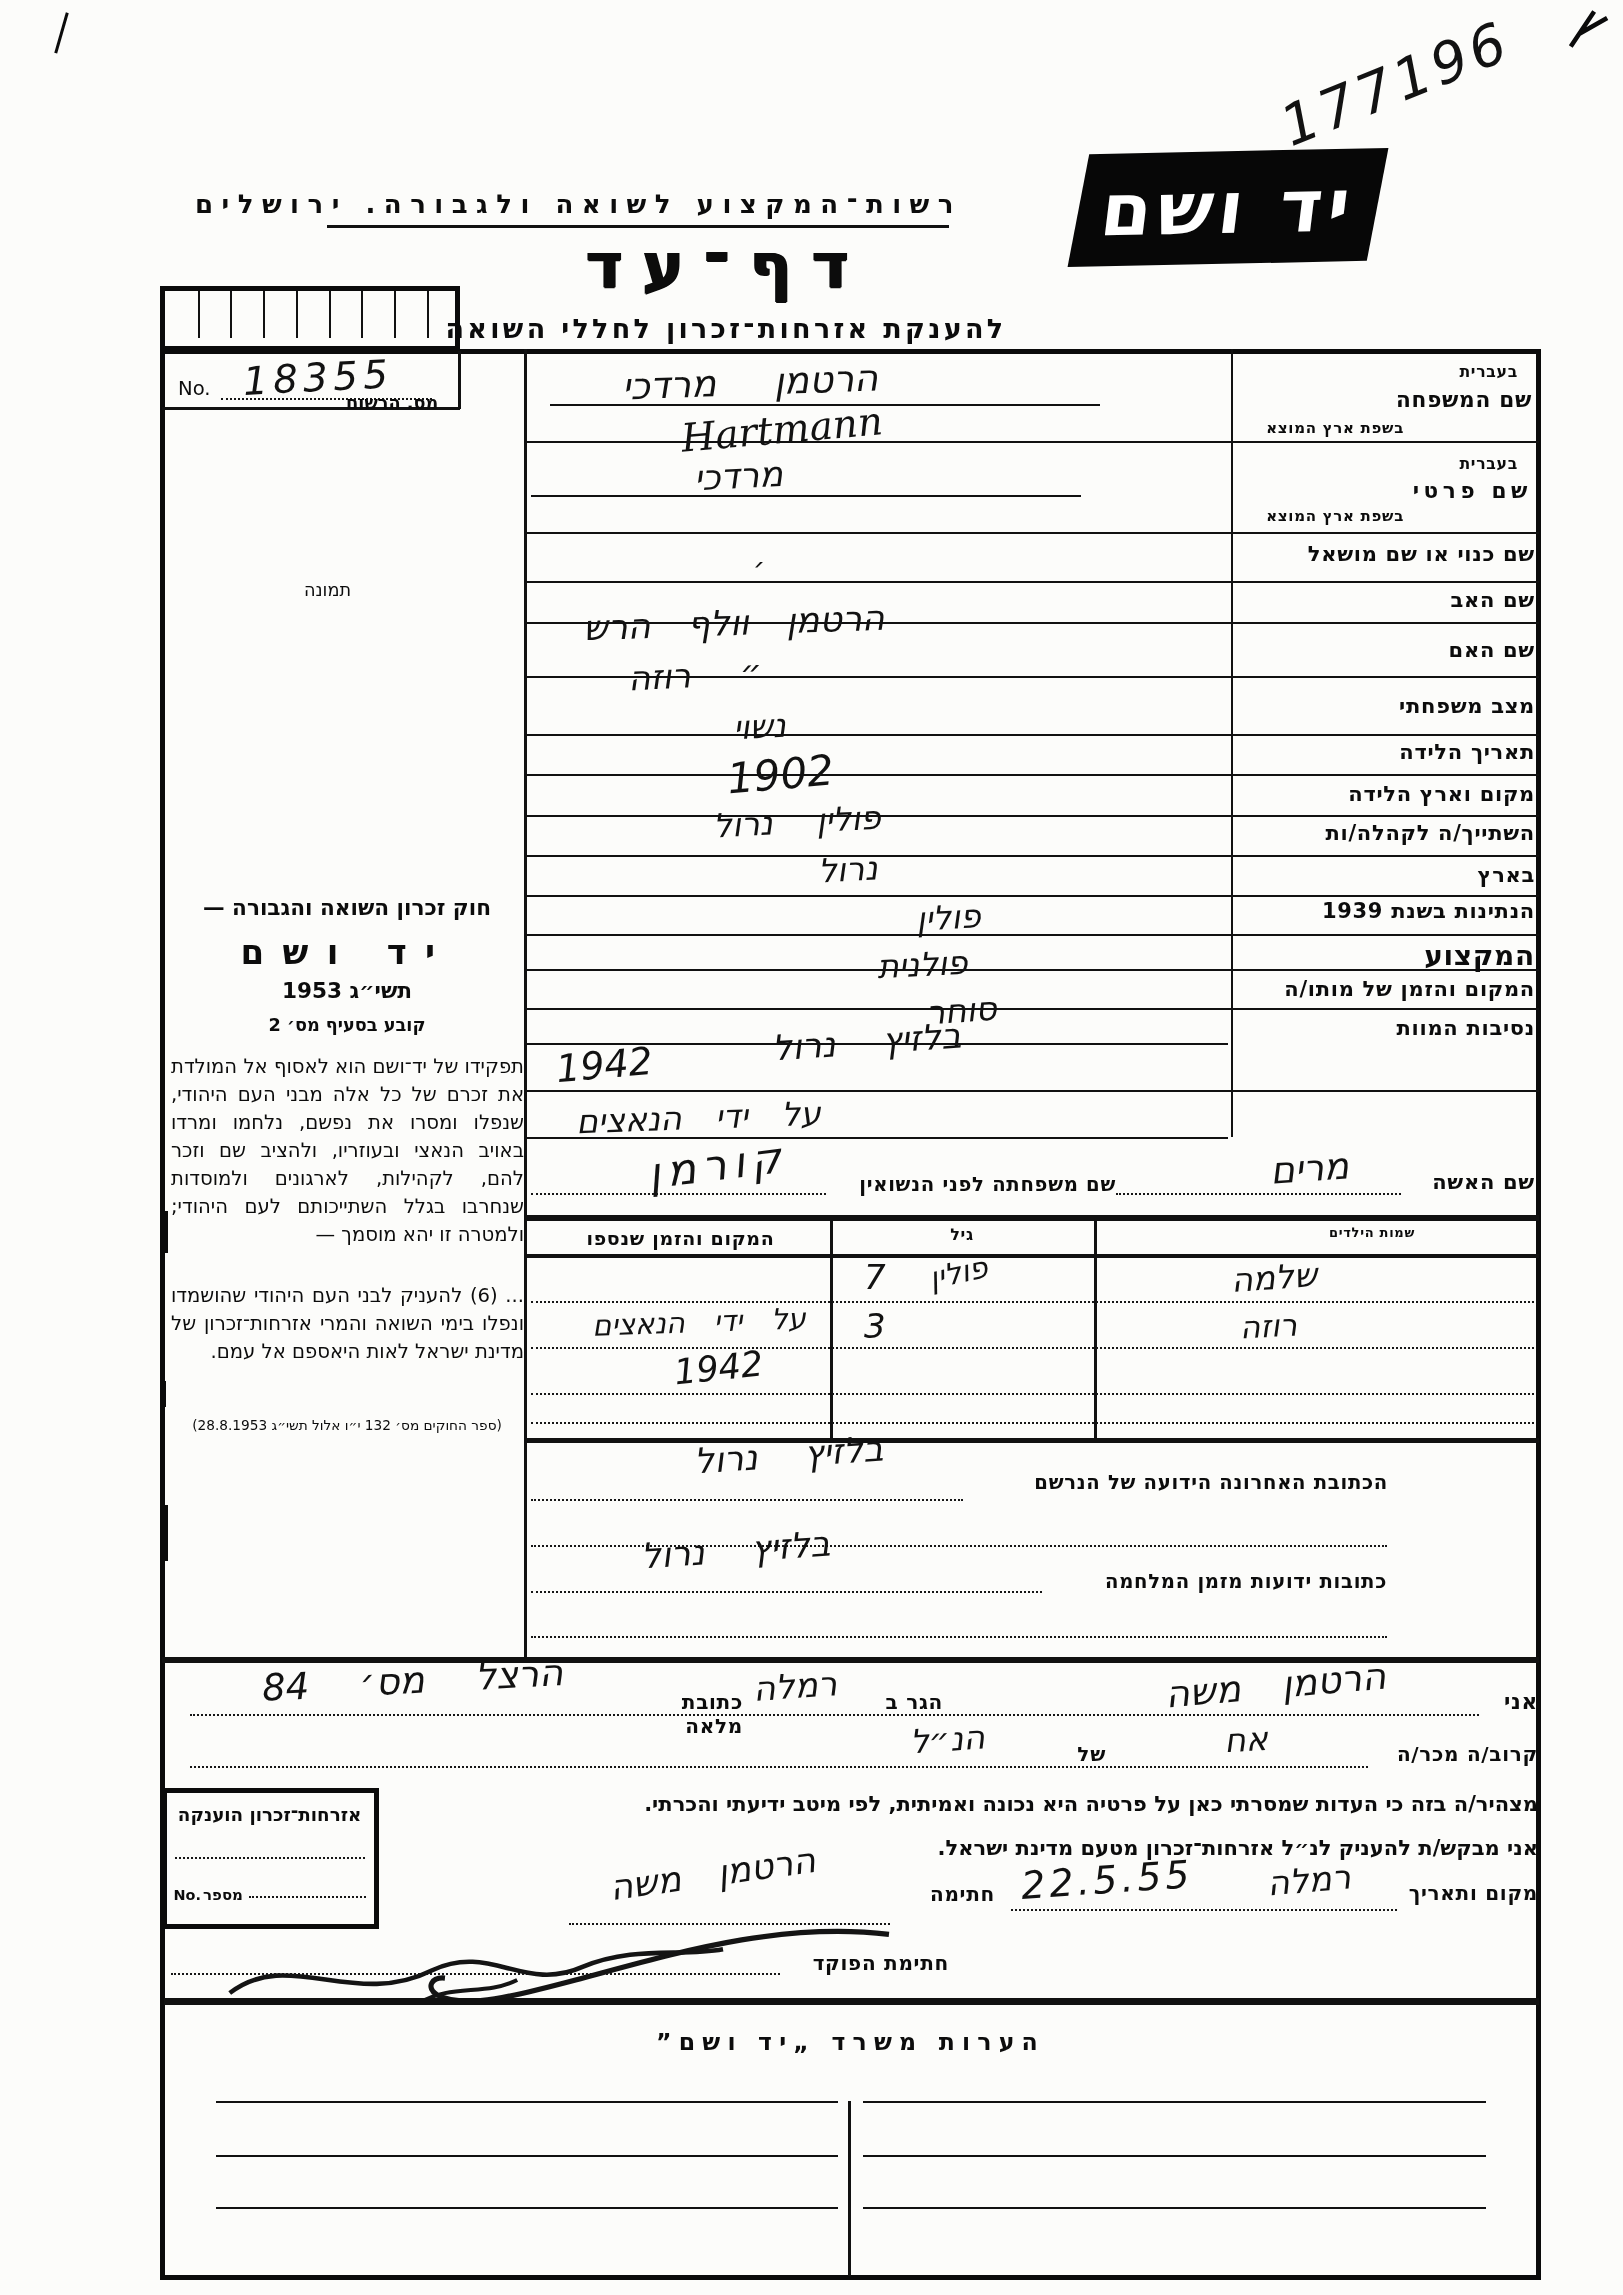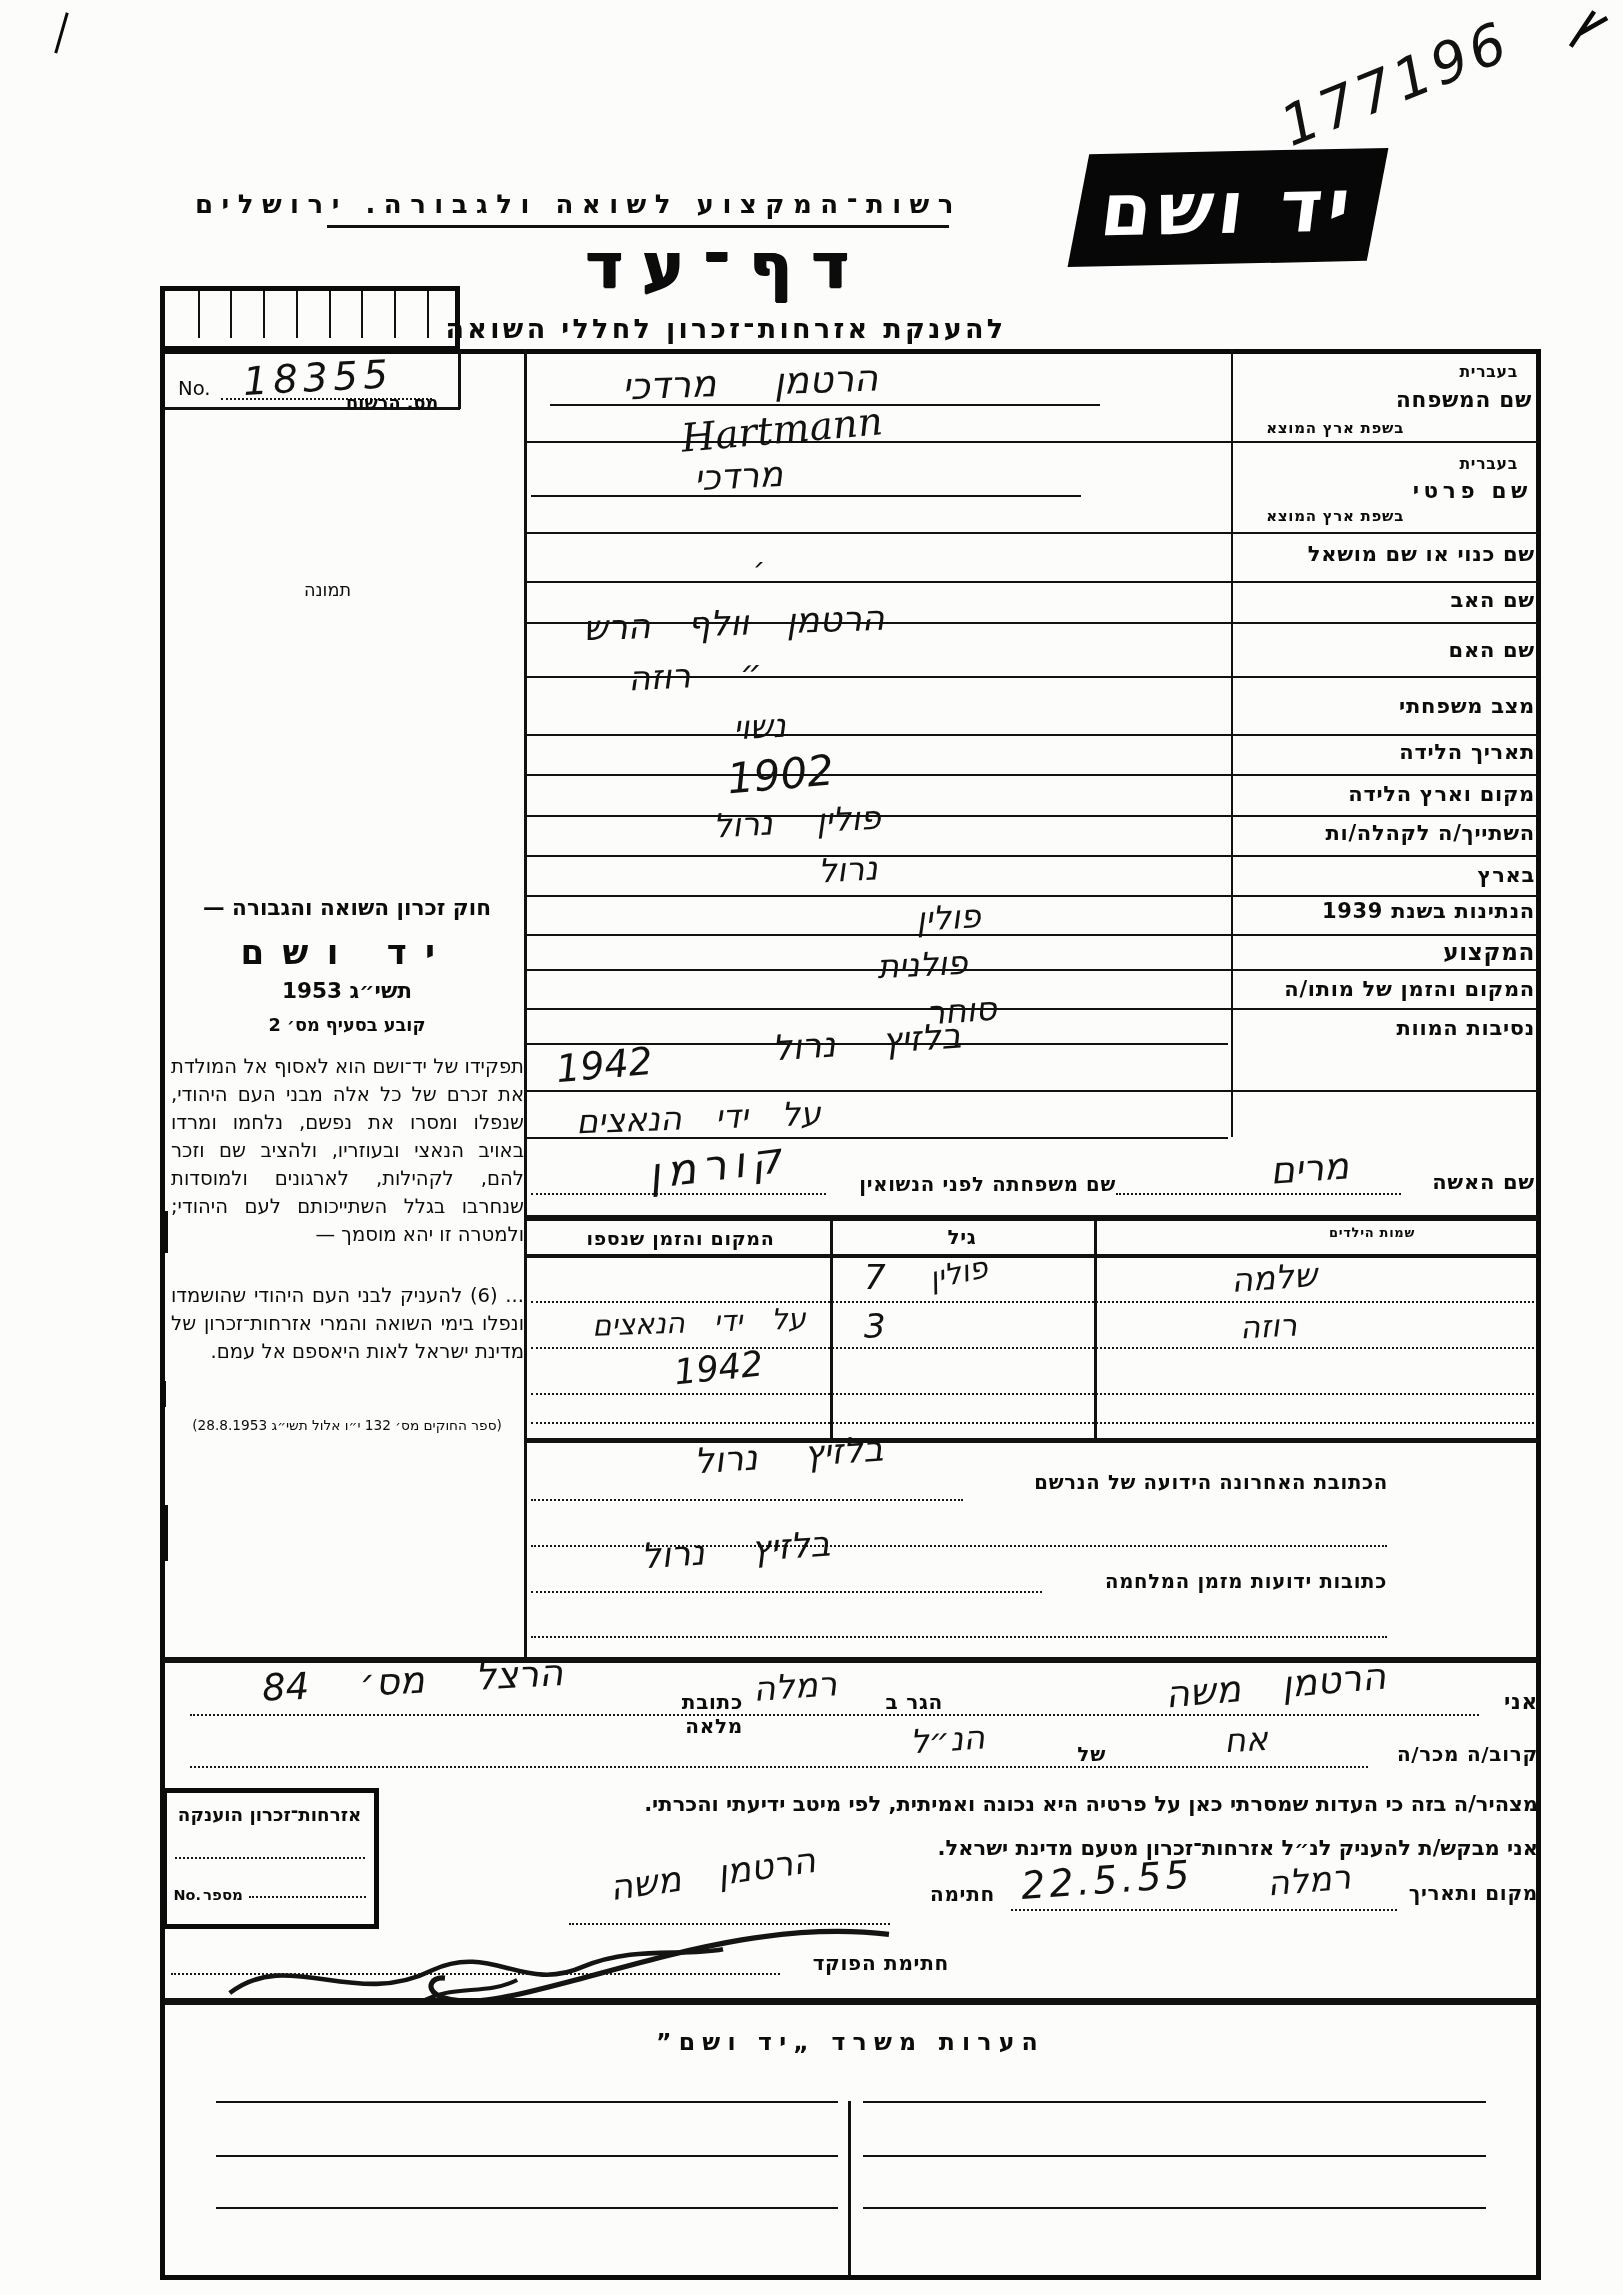--- a/index.html
+++ b/index.html
@@ -101,21 +101,21 @@
 
   <div class="lbl" style="left:1237px;top:542px;width:298px;font-size:21px;">שם כנוי או שם מושאל</div>
   <div class="lbl" style="left:1237px;top:588px;width:298px;font-size:21px;">שם האב</div>
   <div class="lbl" style="left:1237px;top:638px;width:298px;font-size:21px;">שם האם</div>
   <div class="lbl" style="left:1237px;top:694px;width:298px;font-size:21px;">מצב משפחתי</div>
   <div class="lbl" style="left:1237px;top:740px;width:298px;font-size:21px;">תאריך הלידה</div>
   <div class="lbl" style="left:1237px;top:782px;width:298px;font-size:21px;">מקום וארץ הלידה</div>
   <div class="lbl" style="left:1237px;top:821px;width:298px;font-size:21px;">השתייך/ה לקהלה/ות</div>
   <div class="lbl" style="left:1237px;top:863px;width:298px;font-size:21px;">בארץ</div>
   <div class="lbl" style="left:1237px;top:899px;width:298px;font-size:21px;">הנתינות בשנת 1939</div>
-  <div class="lbl" style="left:1237px;top:939px;width:298px;font-size:23px;">המקצוע</div>
+  <div class="lbl" style="left:1237px;top:939px;width:298px;font-size:28px;">המקצוע</div>
   <div class="lbl" style="left:1237px;top:977px;width:298px;font-size:21px;">המקום והזמן של מותו/ה</div>
   <div class="lbl" style="left:1237px;top:1016px;width:298px;font-size:21px;">נסיבות המוות</div>
 
   <div class="hw" style="left:622px;top:361px;font-size:37px;word-spacing:46px;transform:rotate(-2deg);">הרטמן מרדכי</div>
   <div class="hw hwl" style="left:681px;top:407px;font-size:39px;direction:ltr;transform:rotate(-5deg);">Hartmann</div>
   <div class="hw" style="left:694px;top:456px;font-size:35px;transform:rotate(-3deg);">מרדכי</div>
   <div class="hw" style="left:753px;top:551px;font-size:29px;">׳</div>
   <div class="hw" style="left:583px;top:603px;font-size:35px;word-spacing:26px;transform:rotate(-2deg);">הרטמן וולף הרש</div>
   <div class="hw" style="left:628px;top:655px;font-size:34px;word-spacing:39px;transform:rotate(-3deg);">״ רוזה</div>
   <div class="hw" style="left:733px;top:707px;font-size:33px;transform:rotate(-3deg);">נשוי</div>
@@ -131,21 +131,21 @@
 
   <div class="lbl" style="left:1407px;top:1170px;width:128px;font-size:21px;">שם האשה</div>
   <div class="hw" style="left:1270px;top:1147px;font-size:37px;transform:rotate(-4deg);">מרים</div>
   <div class="dot" style="left:1116px;top:1193px;width:285px;"></div>
   <div class="lbl" style="left:828px;top:1173px;width:288px;font-size:19.6px;">שם משפחתה לפני הנשואין</div>
   <div class="hw" style="left:648px;top:1140px;font-size:43px;letter-spacing:6.5px;transform:rotate(-7deg);">קורמן</div>
   <div class="dot" style="left:531px;top:1193px;width:295px;"></div>
 
   <div class="hl" style="left:526px;top:1215px;width:1013px;height:5.9px;"></div>
   <div class="lbl ctr" style="left:1169px;top:1225px;width:406px;font-size:13px;text-align:center;">שמות הילדים</div>
-  <div class="lbl ctr" style="left:844px;top:1225px;width:236px;font-size:20px;text-align:center;">גיל</div>
+  <div class="lbl ctr" style="left:844px;top:1225px;width:236px;font-size:16px;text-align:center;">גיל</div>
   <div class="lbl ctr" style="left:533px;top:1227px;width:295px;font-size:19px;text-align:center;">המקום והזמן שנספו</div>
   <div class="hl" style="left:526px;top:1254px;width:1013px;height:3.9px;"></div>
   <div class="vl" style="left:1094px;top:1215px;height:223px;"></div>
   <div class="vl" style="left:830px;top:1215px;height:223px;"></div>
   <div class="dot" style="left:531px;top:1301px;width:1003px;"></div>
   <div class="dot" style="left:531px;top:1347px;width:1003px;"></div>
   <div class="dot" style="left:531px;top:1393px;width:1003px;"></div>
   <div class="dot" style="left:531px;top:1422px;width:1003px;"></div>
   <div class="hl" style="left:526px;top:1438px;width:1013px;height:5.2px;"></div>
 

